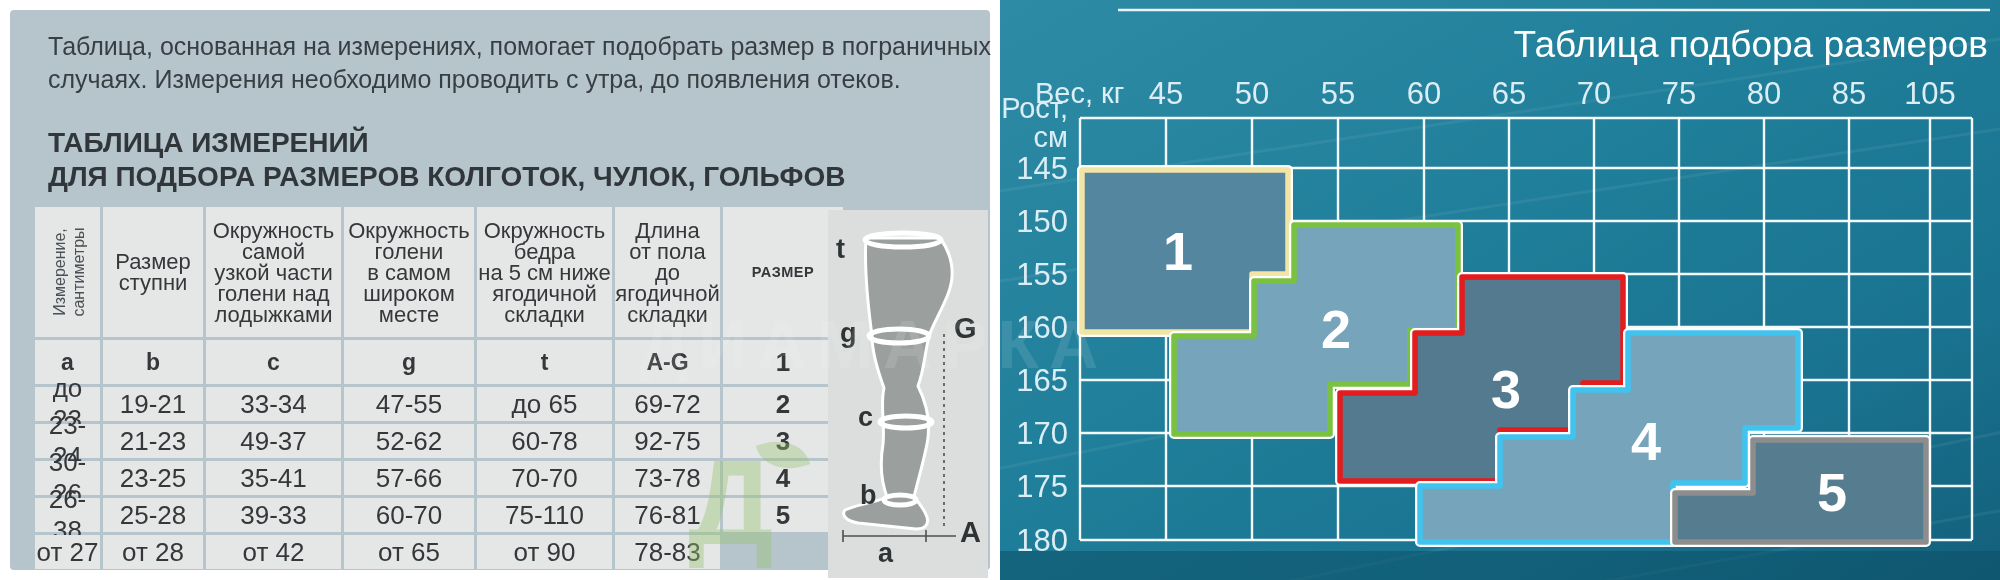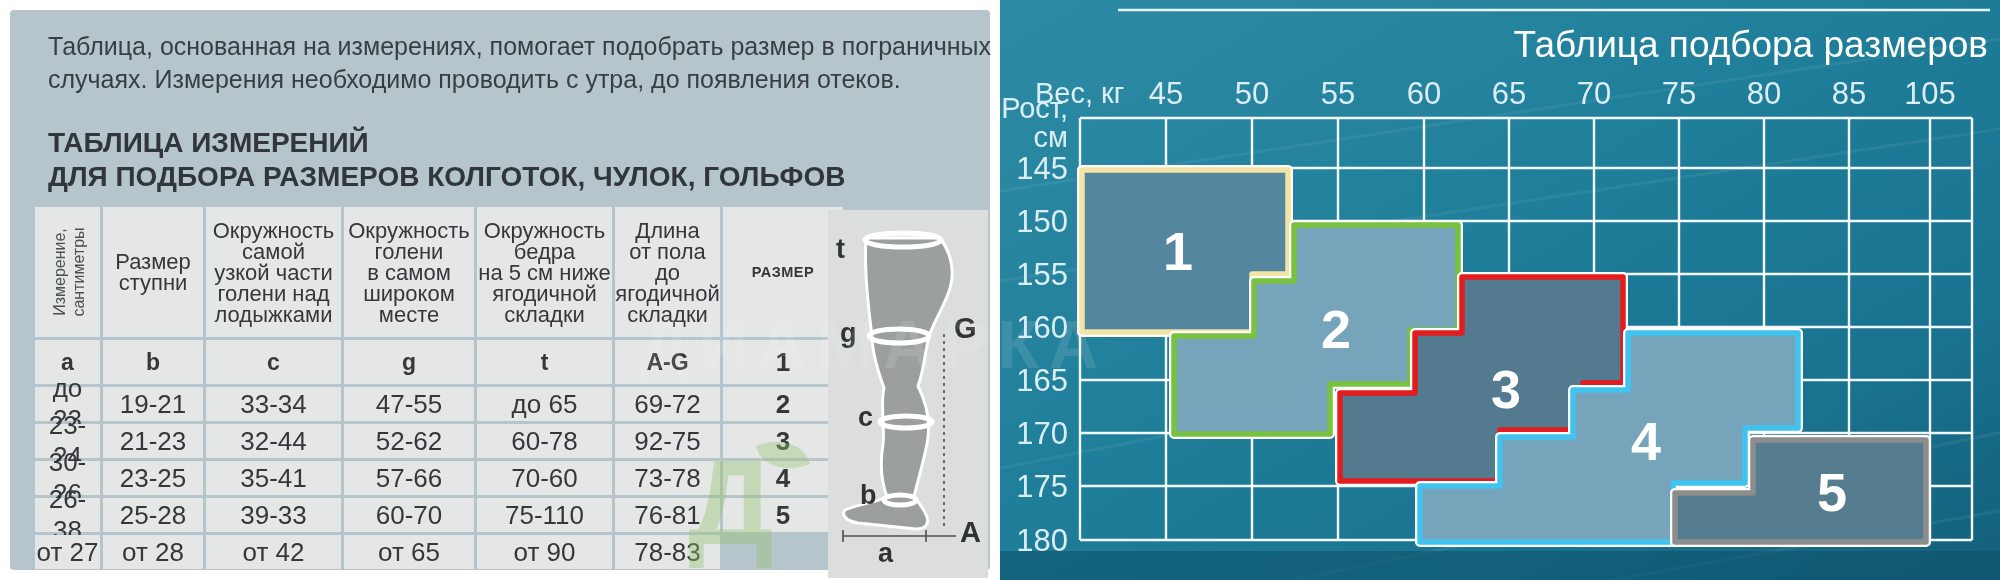--- a/index.html
+++ b/index.html
@@ -89,30 +89,30 @@
           <div class="cell dat-first">1</div>
           <div class="cell dat">до 23</div>
           <div class="cell dat">19-21</div>
           <div class="cell dat">33-34</div>
           <div class="cell dat">47-55</div>
           <div class="cell dat">до 65</div>
           <div class="cell dat">69-72</div>
           <div class="cell dat-first">2</div>
           <div class="cell dat">23-24</div>
           <div class="cell dat">21-23</div>
-          <div class="cell dat">32-44</div>
+          <div class="cell dat">49-37</div>
           <div class="cell dat">52-62</div>
           <div class="cell dat">60-78</div>
           <div class="cell dat">92-75</div>
           <div class="cell dat-first">3</div>
           <div class="cell dat">30-26</div>
           <div class="cell dat">23-25</div>
           <div class="cell dat">35-41</div>
           <div class="cell dat">57-66</div>
-          <div class="cell dat">70-60</div>
+          <div class="cell dat">70-70</div>
           <div class="cell dat">73-78</div>
           <div class="cell dat-first">4</div>
           <div class="cell dat">26-38</div>
           <div class="cell dat">25-28</div>
           <div class="cell dat">39-33</div>
           <div class="cell dat">60-70</div>
           <div class="cell dat">75-110</div>
           <div class="cell dat">76-81</div>
           <div class="cell dat-first">5</div>
           <div class="cell dat">от 27</div>

